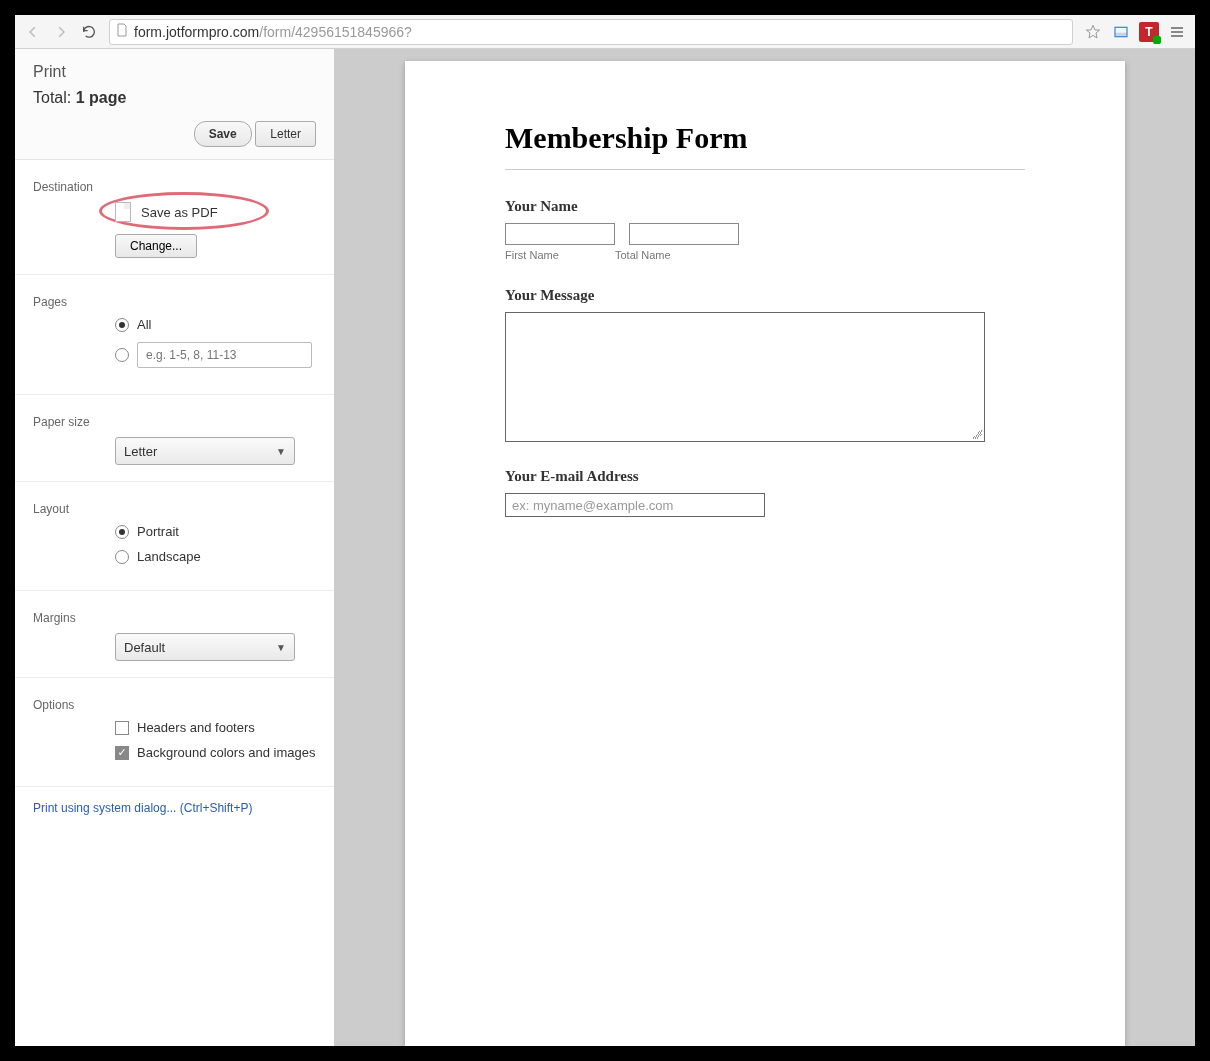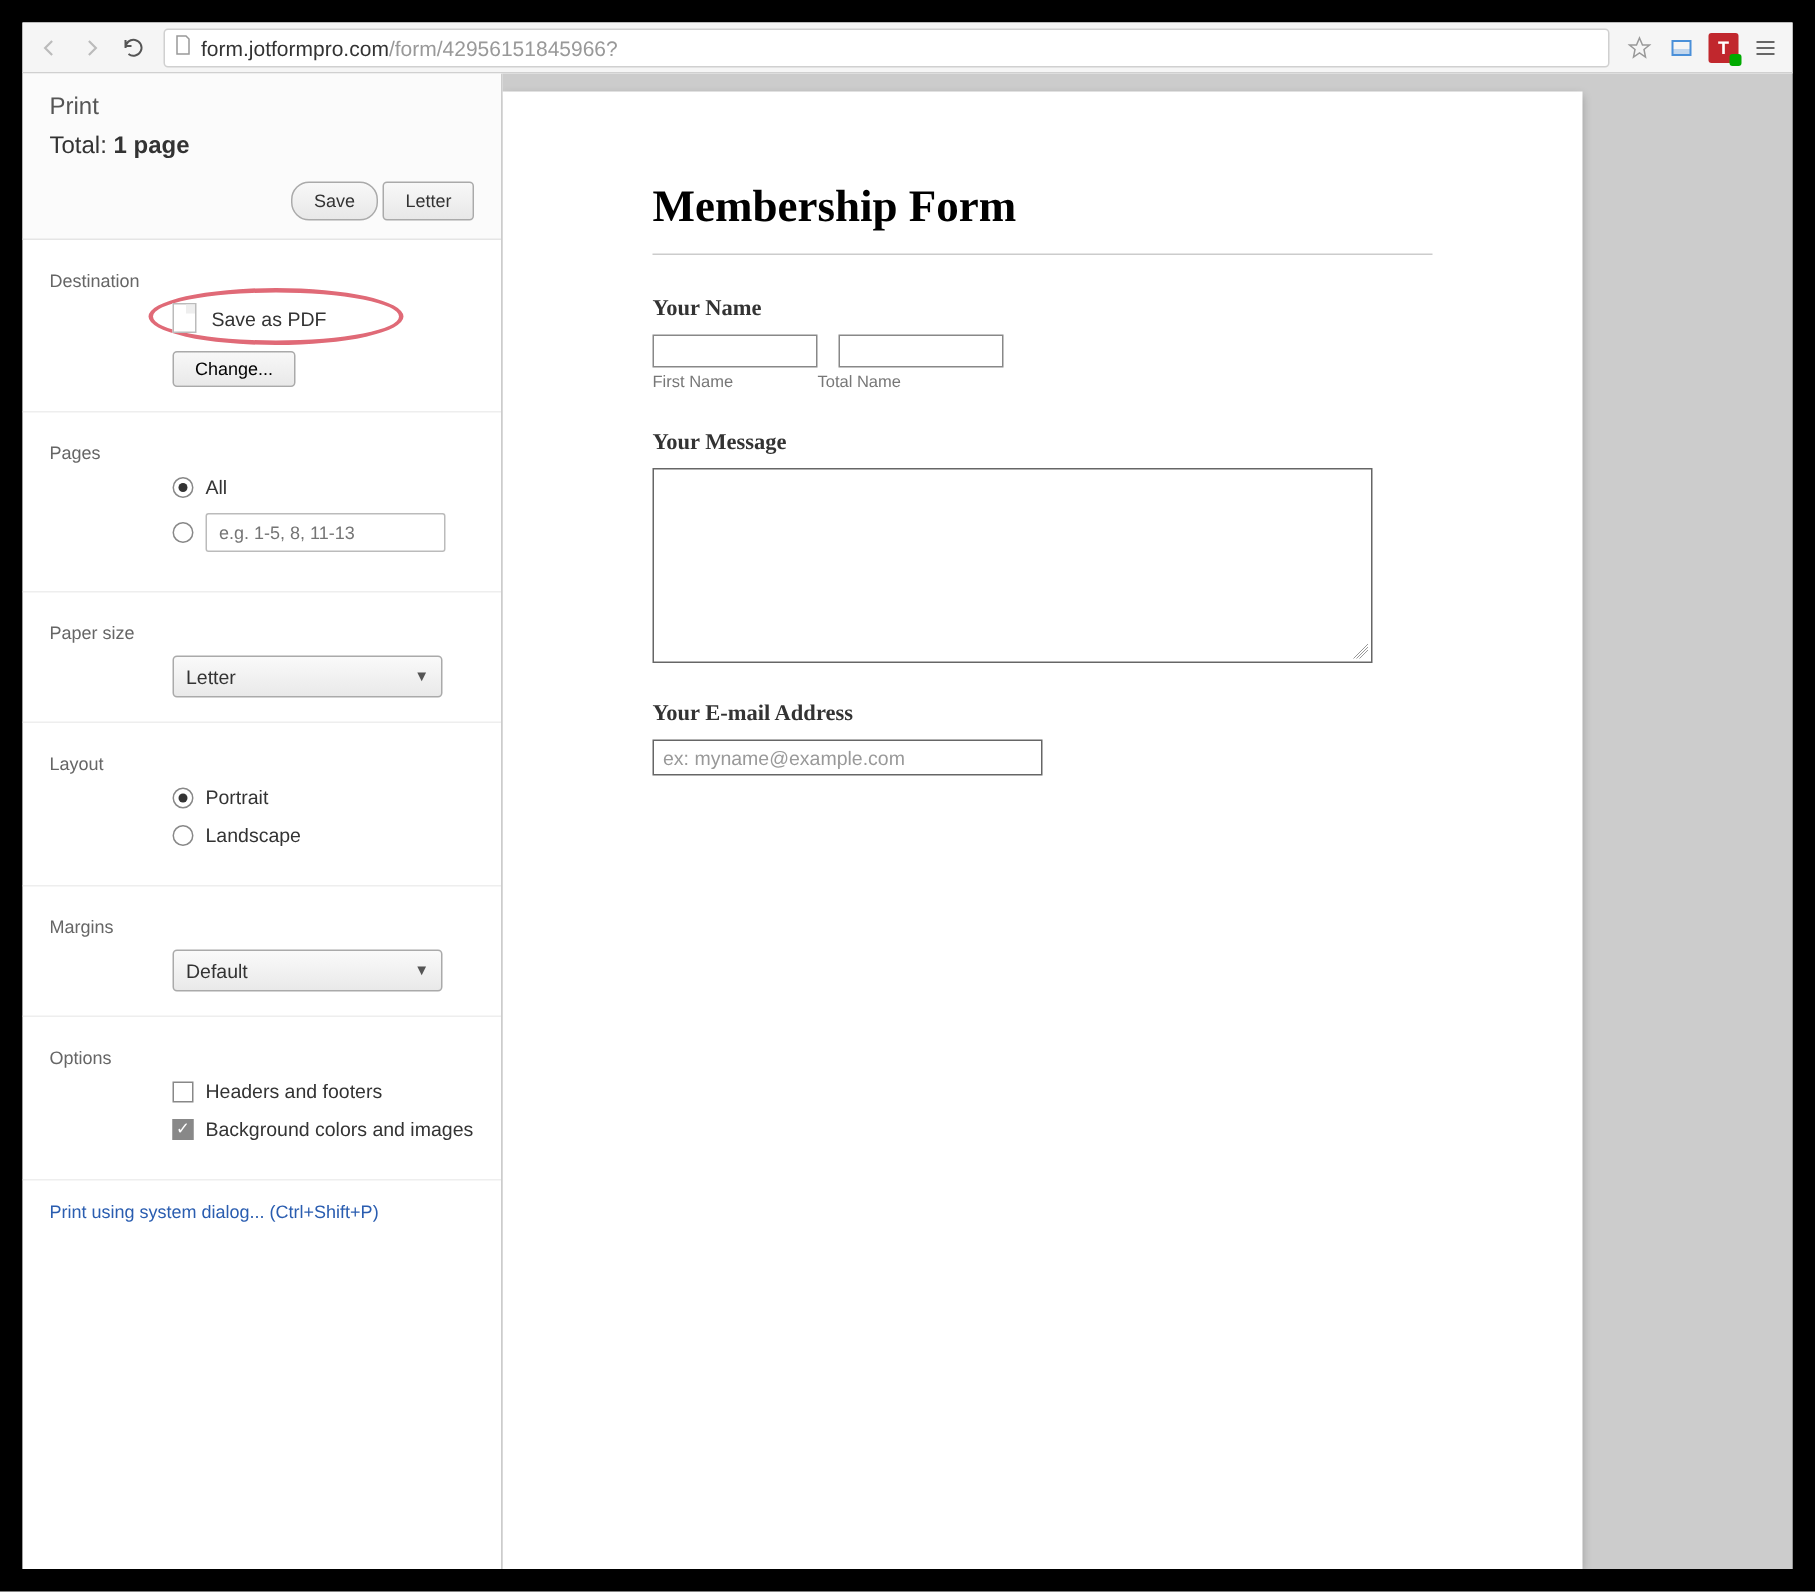--- a/index.html
+++ b/index.html
@@ -90,21 +90,21 @@
   .btn {
     display:inline-block;
     padding:5px 14px;
     border:1px solid #aaa;
     border-radius:3px;
     background:linear-gradient(#f8f8f8,#e8e8e8);
     font-size:12px;
     cursor:pointer;
     color:#333;
   }
-  .btn.primary { font-weight:400;border-radius:12px; }
+  .btn.primary { font-weight:700;border-radius:12px; }
   .sidebar-section {
     padding:16px 18px;
     border-bottom:1px solid #eee;
     display:flex;
     gap:12px;
   }
   .section-label {
     width:70px; color:#666; font-size:12px; padding-top:4px;
   }
   .section-body { flex:1;margin-top:26px; }
@@ -147,37 +147,37 @@
   }
   .radio.checked::after {
     content:""; width:6px; height:6px; background:#333; border-radius:50%;
   }
   .checkbox {
     width:14px; height:14px; border:1px solid #888; background:#fff;
     display:flex; align-items:center; justify-content:center; font-size:11px; color:#333;
   }
   .checkbox.checked { background:#888; color:#fff; }
   .text-input {
-    width:160px; height:26px; border:1px solid #bbb; border-radius:2px;
+    width:175px; height:26px; border:1px solid #bbb; border-radius:2px;
     padding:0 8px; font-size:12px; color:#333;
   }
   .select {
     width:180px; height:28px; border:1px solid #aaa; border-radius:3px;
     background:linear-gradient(#fafafa,#e9e9e9);
     display:flex; align-items:center; justify-content:space-between;
     padding:0 8px; font-size:13px; cursor:pointer;
   }
   .select .caret { font-size:10px; color:#555; }
   .link-row {
     padding:14px 18px; font-size:12px;
   }
   .link-row a { color:#2a5db0; text-decoration:none; cursor:pointer; }
   
   .preview-area {
-    flex:1; background:#ccc; display:flex; 
+    flex:1; background:#ccc; display:flex; justify-content:center;
     padding:12px 0 0 0; overflow:auto;
   }
   .page {
     width:720px; min-height:960px; background:#fff;
     box-shadow:0 2px 6px rgba(0,0,0,0.25);
     padding:60px 100px;
     font-family: "Times New Roman", serif;
   }
   .form-title {
     font-size:30px; font-weight:700; color:#000; margin-bottom:14px;

